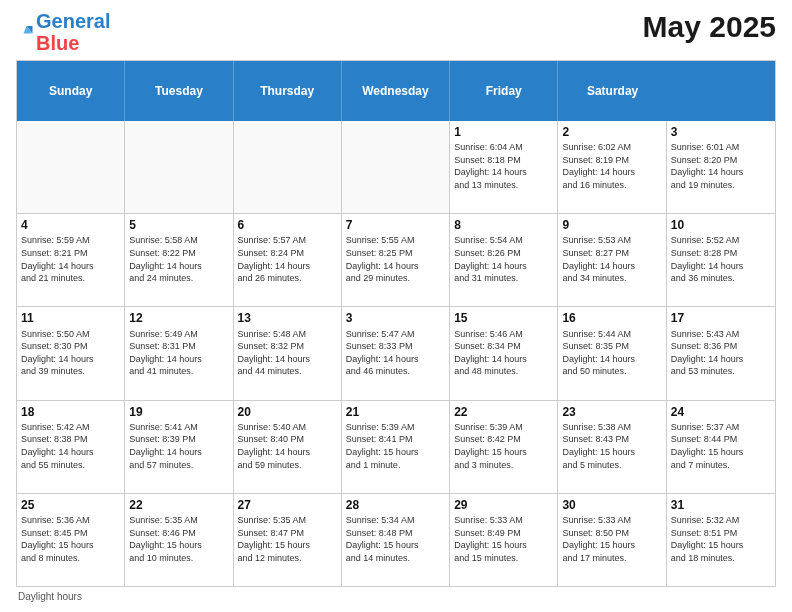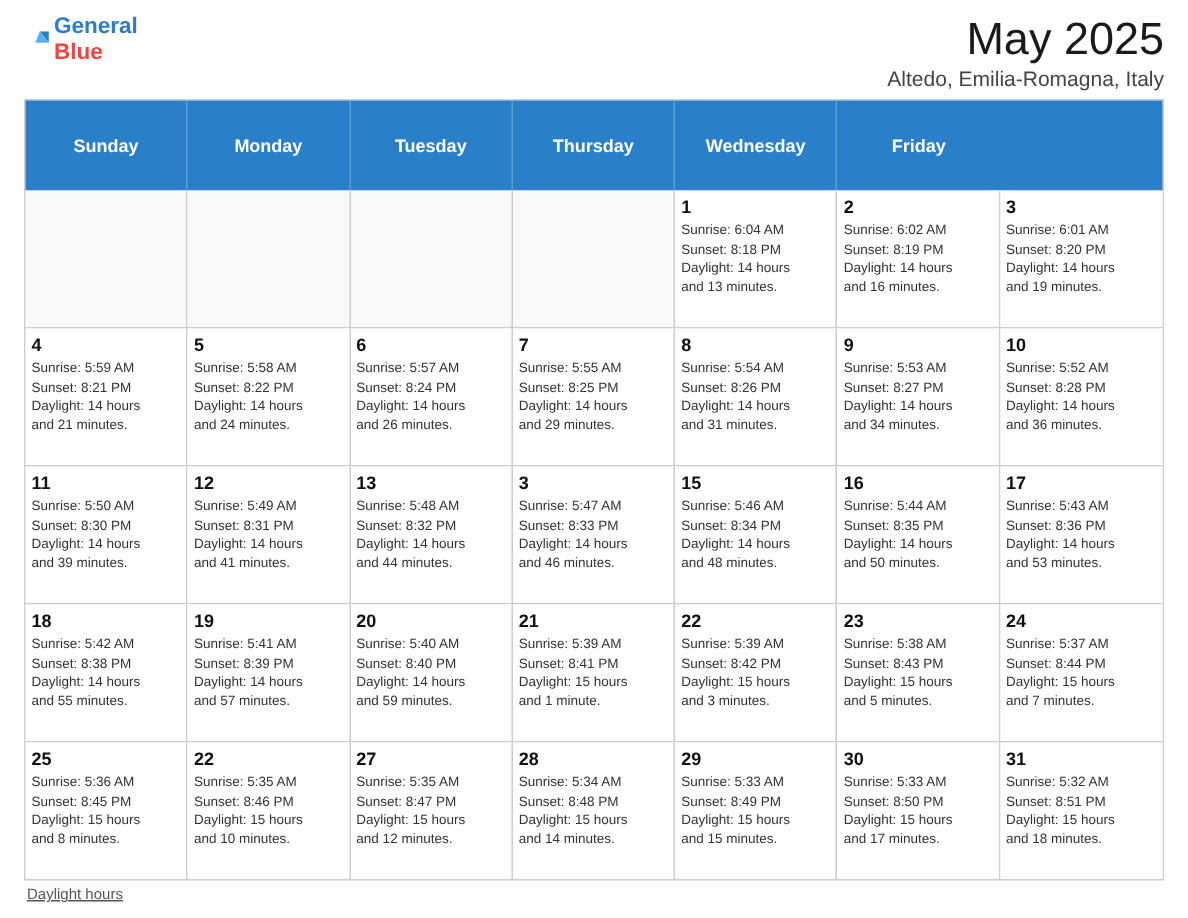--- a/index.html
+++ b/index.html
@@ -22,38 +22,38 @@
       justify-content: space-between;
       align-items: flex-start;
       margin-bottom: 6px;
     }
     .logo {
       display: flex;
       align-items: center;
       gap: 2px;
     }
     .logo-text {
-      font-size: 15px;
+      font-size: 20px;
       font-weight: bold;
       color: #1a1a1a;
       line-height: 1.1;
     }
     .logo-text span {
       color: #2a7fc9;
     }
     .logo-icon {
       width: 18px;
       height: 18px;
     }
     .title-block {
       text-align: right;
     }
     .main-title {
       font-size: 30px;
-      font-weight: normal;
+      font-weight: bold;
       color: #1a1a1a;
     }
     .subtitle {
       font-size: 14px;
       color: #444;
     }
     .calendar {
       flex: 1;
       display: flex;
       flex-direction: column;
@@ -106,52 +106,50 @@
     .day-info {
       font-size: 9px;
       color: #333;
       line-height: 1.4;
     }
     .footer-note {
       font-size: 10px;
       color: #555;
       margin-top: 4px;
       padding-left: 2px;
-      text-decoration: underline;
     }
   </style>
 </head>
 <body>
 
 <div class="page">
   <div class="header">
     <div class="logo">
       <svg class="logo-icon" viewBox="0 0 24 24">
         <polygon points="14,4 22,4 22,14" fill="#2a7fc9"></polygon>
         <polygon points="14,4 22,14 10,14" fill="#5ab0e8"></polygon>
       </svg>
       <div>
         <div class="logo-text"><span>General</span></div>
         <div class="logo-text" style="color:#ef4444;">Blue</div>
       </div>
     </div>
     <div class="title-block">
       <div class="main-title">May 2025</div>
-      <div class="subtitle">Altedo, Emilia-Romagna, Italy</div>
     </div>
   </div>
 
   <div class="calendar">
     <div class="cal-header" id="cal-header">
         <div class="cal-header-cell">Sunday</div>
-        <div class="cal-header-cell">Monday</div>
         <div class="cal-header-cell">Tuesday</div>
         <div class="cal-header-cell">Thursday</div>
         <div class="cal-header-cell">Wednesday</div>
         <div class="cal-header-cell">Friday</div>
+        <div class="cal-header-cell">Saturday</div>
       </div>
     <div class="cal-body" id="cal-body">
         <div class="cal-row">
           <div class="cal-cell empty"></div>
           <div class="cal-cell empty"></div>
           <div class="cal-cell empty"></div>
           <div class="cal-cell empty"></div>
           <div class="cal-cell">
             <span class="day-num">1</span>
             <div class="day-info">Sunrise: 6:04 AM<br>Sunset: 8:18 PM<br>Daylight: 14 hours<br>and 13 minutes.</div>

